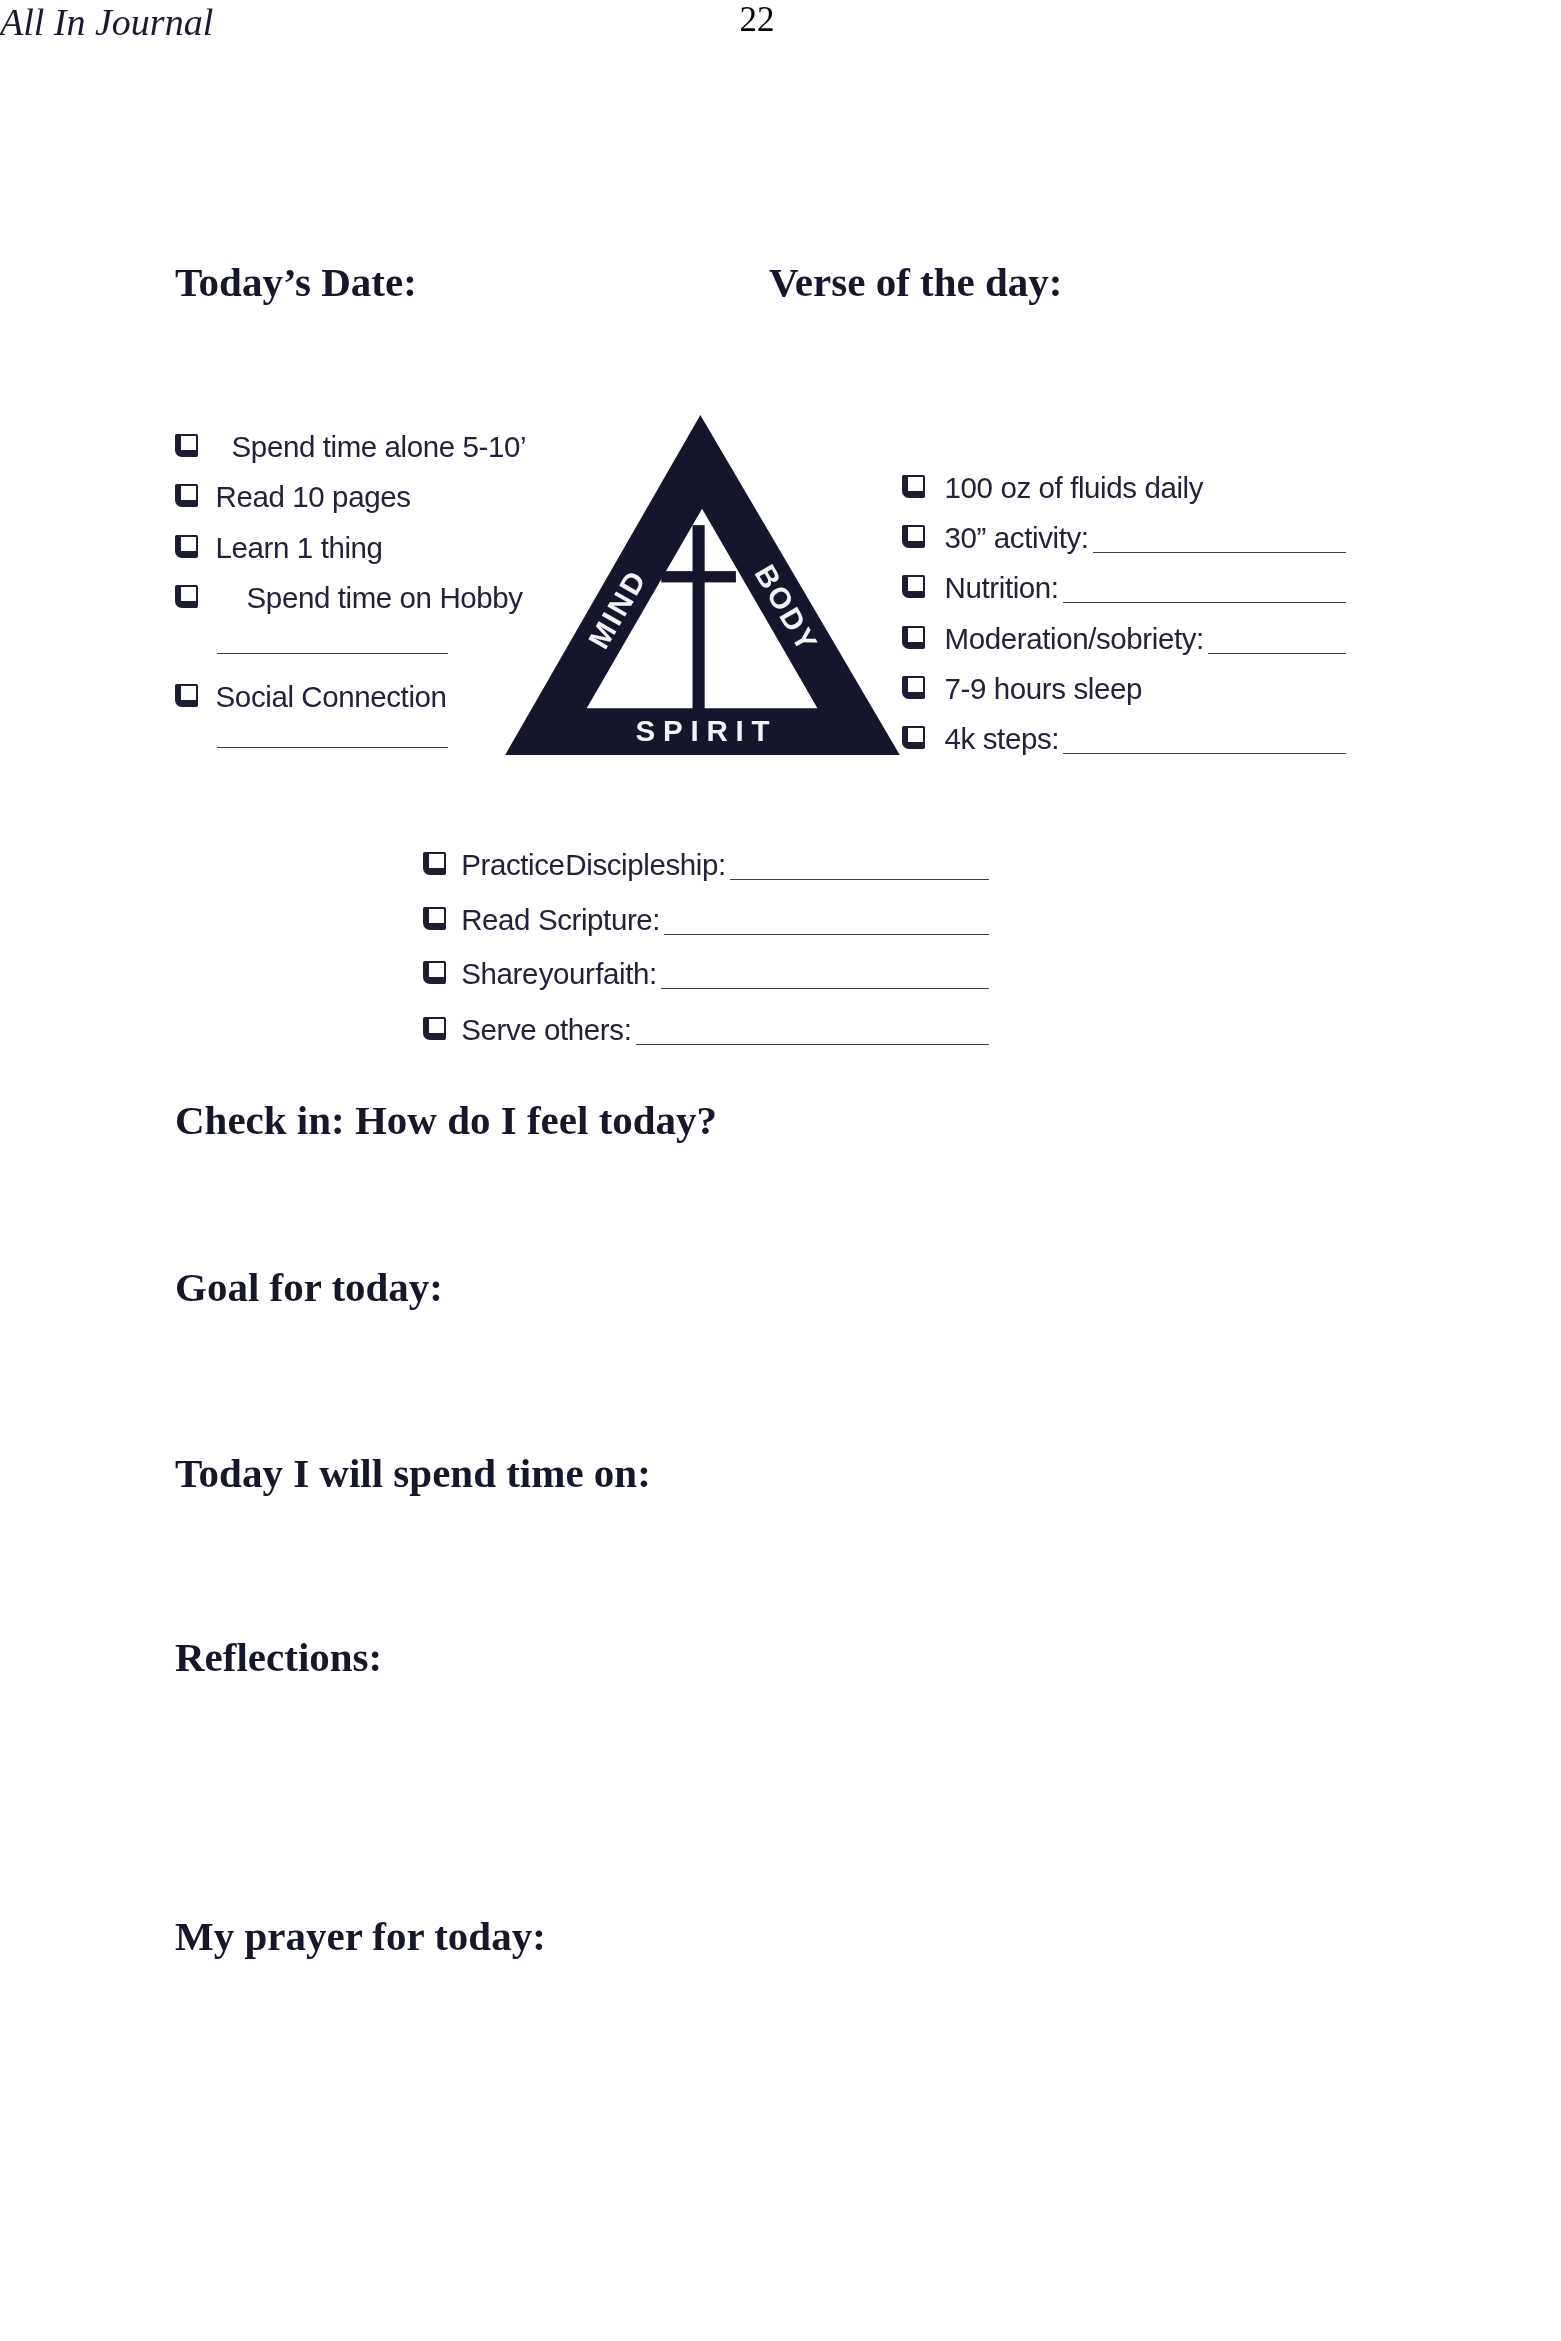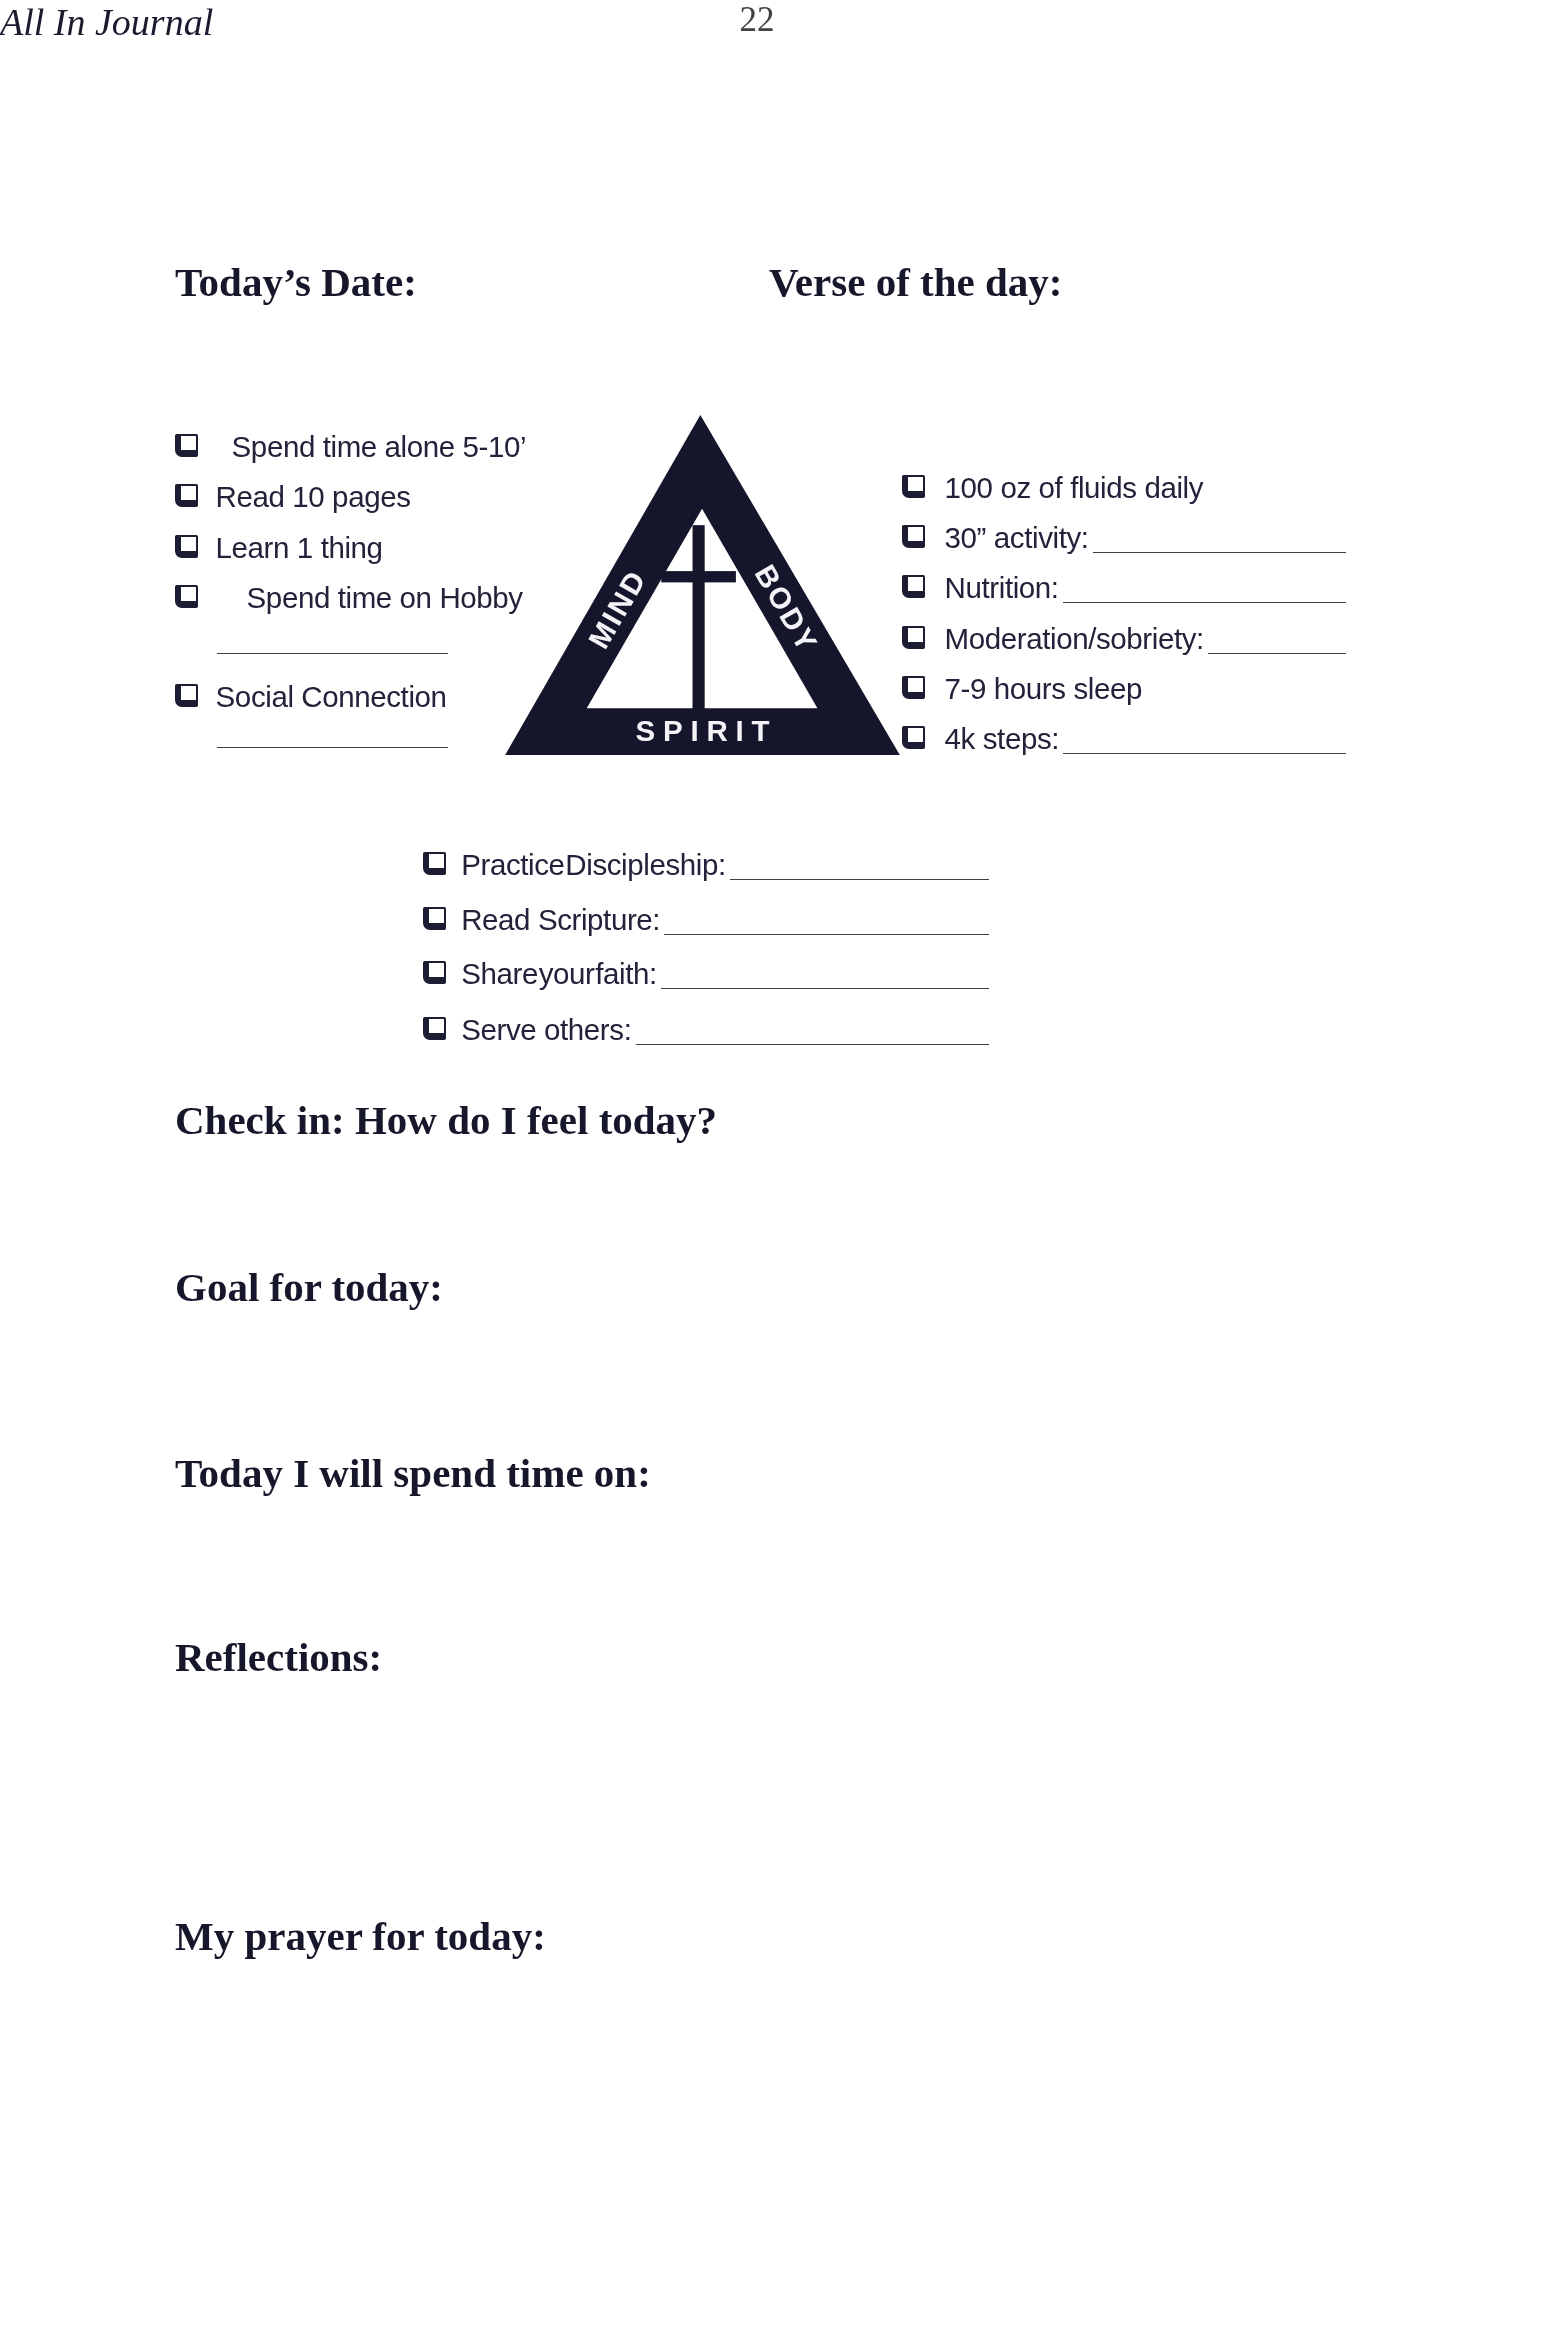--- a/index.html
+++ b/index.html
@@ -28,21 +28,21 @@
     font-style:italic;
     font-size:38px;
     color:#1b1b30;
   }
   .page-number{
     position:absolute;
     left:0; top:2496; width:1514px;
     text-align:center;
     font-family:"Liberation Serif",serif;
     font-size:35px;
-    color:#404040;
+    color:#000000;
   }
   
   .check-row{
     position:absolute;
     display:flex;
     align-items:baseline;
     font-size:29.5px;
     letter-spacing:-0.4px;
     line-height:1;
     color:#22223a;

